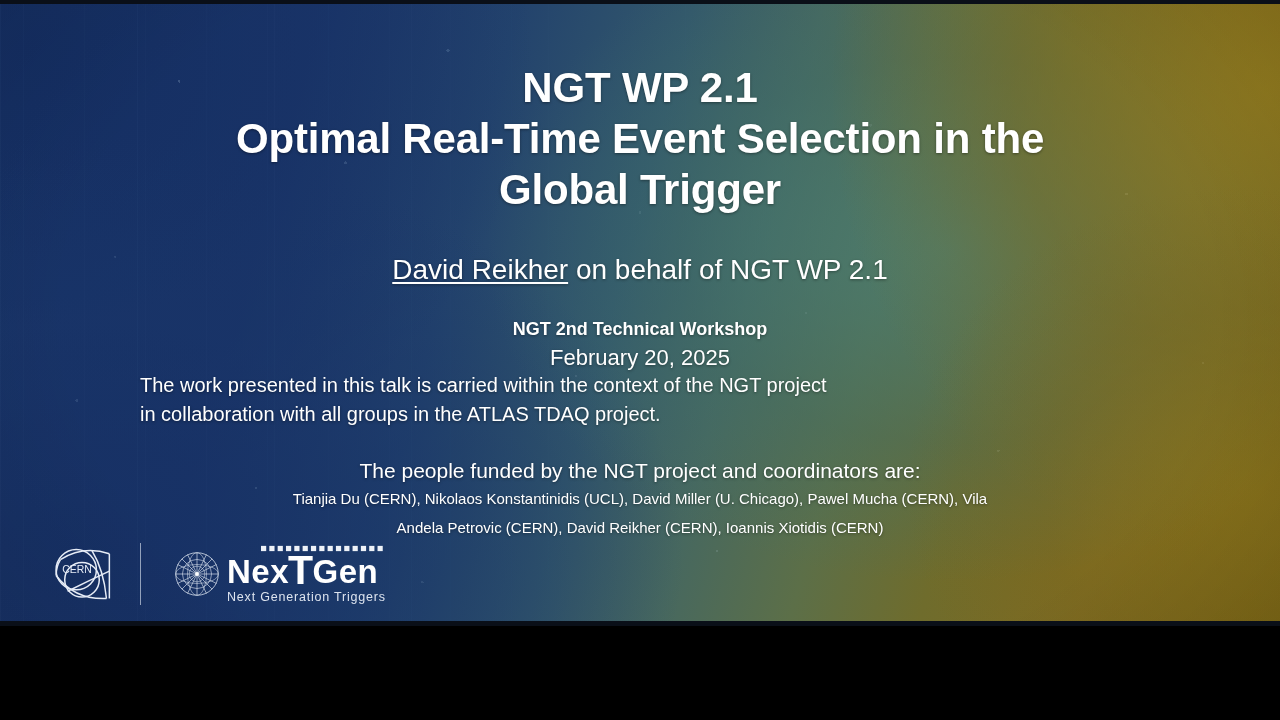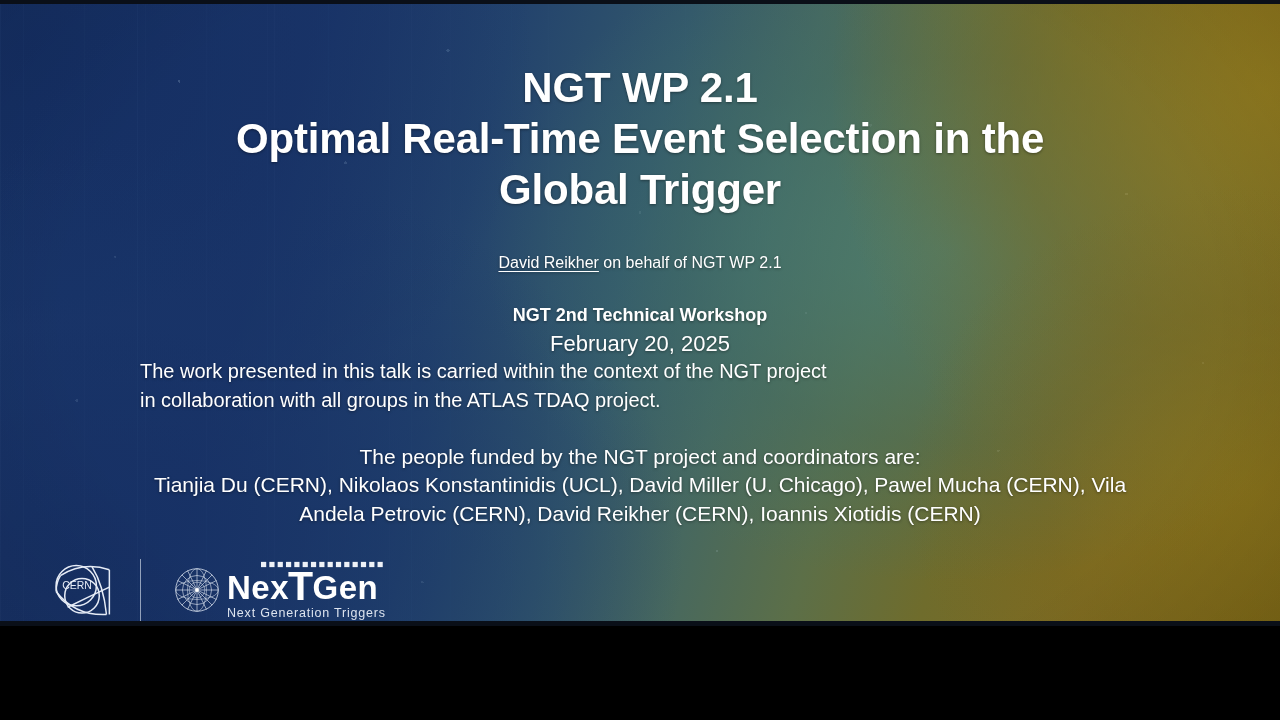--- a/index.html
+++ b/index.html
@@ -127,21 +127,21 @@
     font-weight:bold;
     line-height:51px;
     letter-spacing:-0.2px;
   }
   .title .l1 { display:block; }
   .title .l2 { display:block; }
   .title .l3 { display:block; }
 
   .presenter {
     margin-top:39px;
-    font-size:16px;
+    font-size:28px;
     font-weight:normal;
     text-align:center;
   }
   .presenter .who { text-decoration:underline; text-underline-offset:3px; }
 
   .workshop {
     margin-top:33px;
     font-size:18px;
     font-weight:bold;
     text-align:center;
@@ -161,29 +161,29 @@
   .funded-head {
     margin-top:30px;
     font-size:21px;
     text-align:center;
     font-weight:normal;
   }
   .funded-names {
     margin-top:1px;
     width:1135px;
     text-align:center;
-    font-size:21px;
+    font-size:15px;
     line-height:29px;
     font-weight:normal;
   }
 
   
   #logos {
     position:absolute;
-    left:46px; bottom:0;
+    left:46px; bottom:16px;
     display:flex; align-items:center; gap:0px;
     z-index:25;
   }
   .cern-logo { width:72px; height:72px; display:block; }
   .logo-divider {
     width:1px; height:62px;
     background:rgba(225,232,242,0.62);
     margin:0 28px 0 22px;
   }
   .nextgen-wrap { display:flex; align-items:center; gap:2px; }

